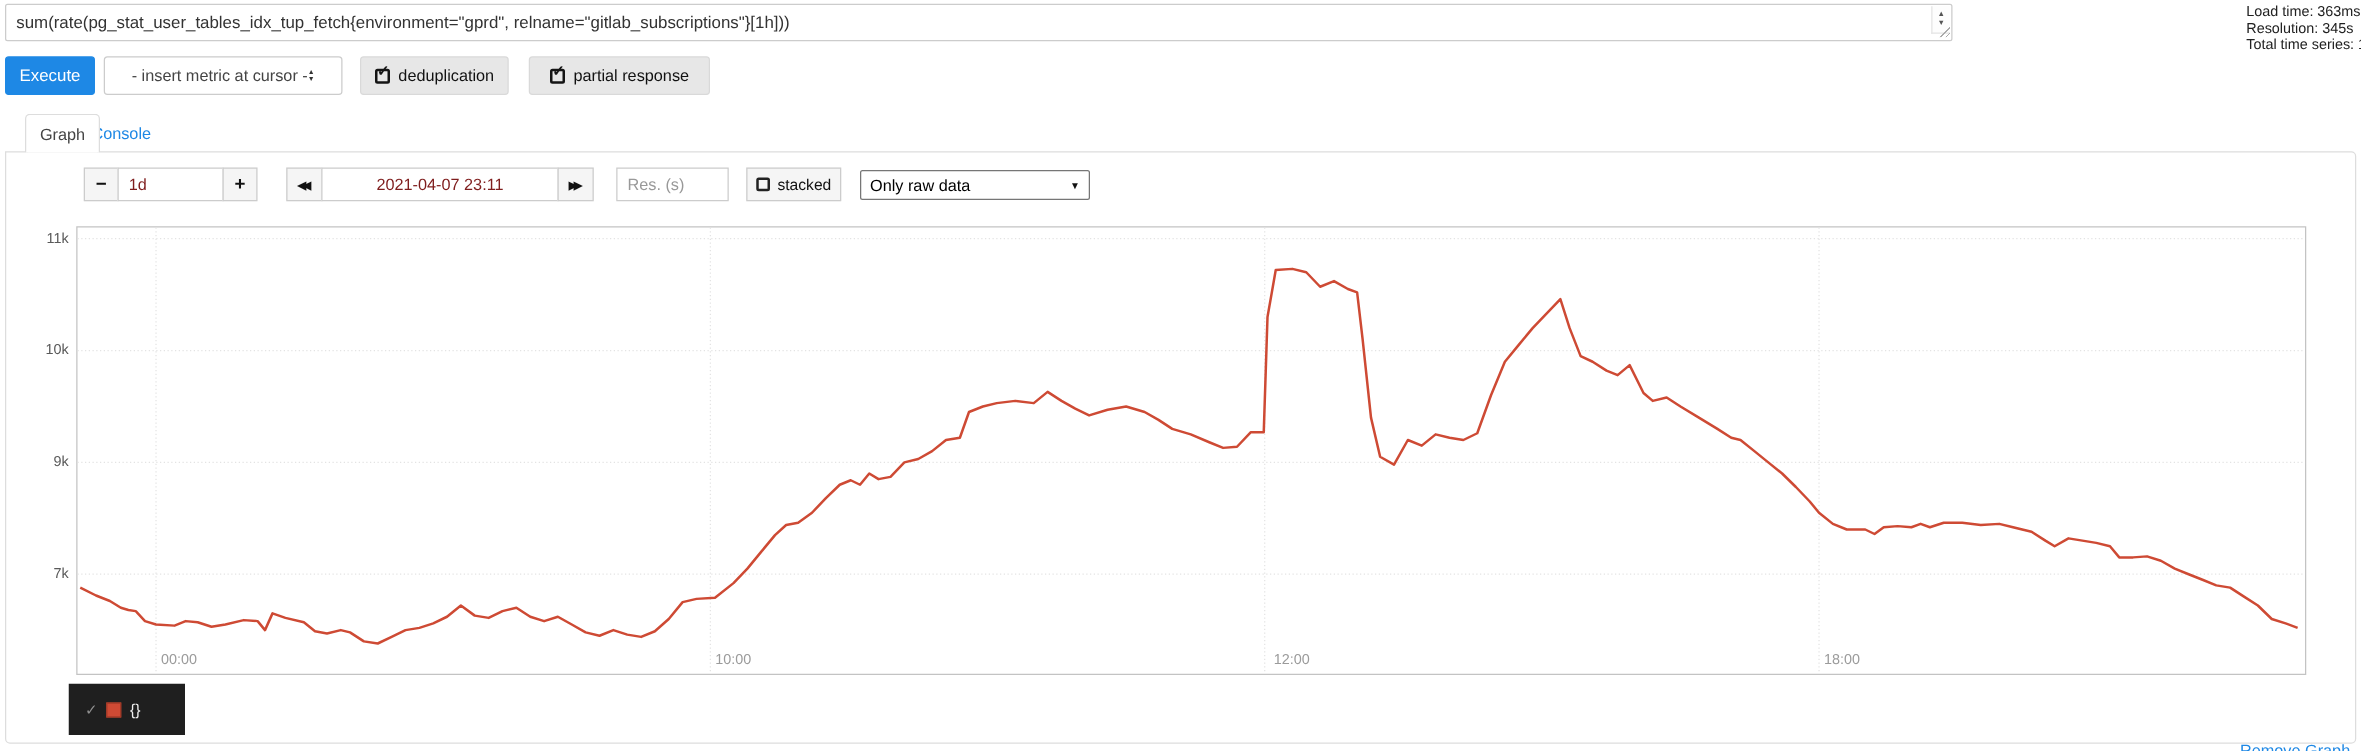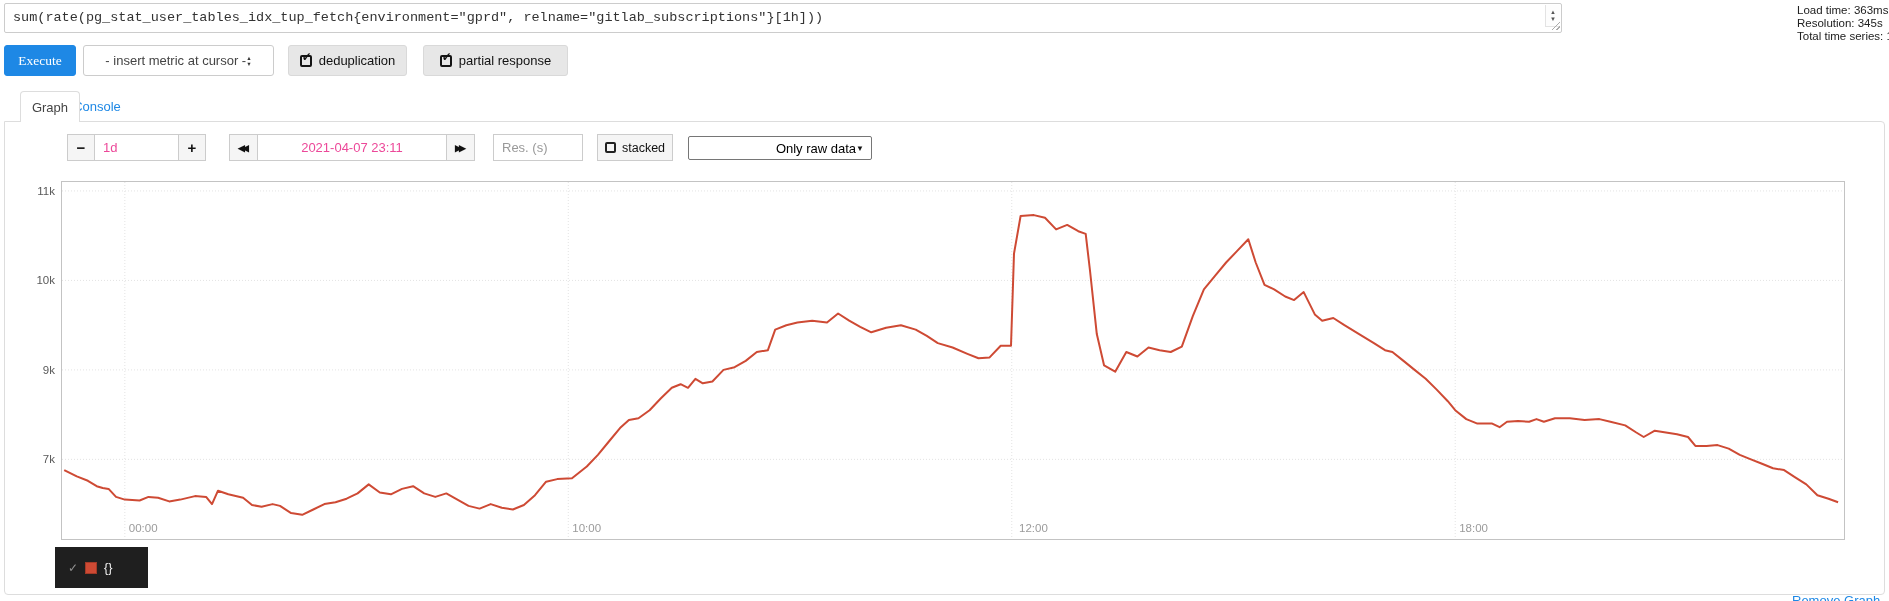--- a/index.html
+++ b/index.html
@@ -5,42 +5,42 @@
   * { box-sizing: border-box; }
   html,body { margin:0; padding:0; }
   body {
     width:1889px; height:601px; position:relative; overflow:hidden;
     background:#ffffff; font-family:"Liberation Sans", sans-serif; color:#333;
   }
   
   .query-wrap { position:absolute; left:4px; top:3px; width:1558px; height:30px; }
   .query-input {
     width:100%; height:100%; border:1px solid #ccc; border-radius:2px; resize:none;
-    font-family:Liberation Mono, monospace; font-size:13.5px; color:#333;
+    font-family:Liberation Sans, sans-serif; font-size:13.5px; color:#333;
     padding:6px 22px 4px 8px; outline:none; overflow:hidden; background:#fff;
   }
   .query-spinner {
     position:absolute; right:2px; top:2px; width:15px; height:22px;
     display:flex; flex-direction:column; align-items:center; justify-content:center;
     border-left:1px solid #e3e3e3; border-bottom:1px solid #e3e3e3; background:#fdfdfd;
     color:#555; cursor:pointer;
   }
   .query-spinner span { font-size:6px; line-height:7px; }
   .query-grip {
     position:absolute; right:2px; bottom:3px; width:9px; height:9px;
     background:repeating-linear-gradient(-45deg, transparent 0 2px, #aaa 2px 3px);
     clip-path:polygon(100% 0, 100% 100%, 0 100%); cursor:nwse-resize;
   }
   
   .stats { position:absolute; left:1797px; top:4px; font-size:11.5px; color:#212121; line-height:13px; white-space:nowrap; }
   
   .btn-execute {
     position:absolute; left:4px; top:45px; width:72px; height:31px;
     background:#1e88e5; border:1px solid #1e88e5; border-radius:3px;
-    color:#fff; font-size:13.5px; font-family:Liberation Serif, serif; cursor:pointer;
+    color:#fff; font-size:13.5px; font-family:Liberation Sans, sans-serif; cursor:pointer;
   }
   .metric-dd {
     position:absolute; left:83px; top:45px; width:191px; height:31px;
     border:1px solid #ccc; border-radius:3px; background:#fff; color:#444;
     font-size:13px; display:flex; align-items:center; justify-content:center; gap:0; cursor:pointer;
   }
   .dd-arrows { display:flex; flex-direction:column; align-items:center; color:#333; }
   .dd-arrows span { font-size:5.5px; line-height:6px; }
   .chk-btn {
     position:absolute; top:45px; height:31px; background:#e7e7e7; border:1px solid #d9d9d9;
@@ -68,33 +68,33 @@
   }
   
   .gc { position:absolute; top:134px; height:27px; font-size:13px; }
   .gc-btn {
     background:#f5f5f5; border:1px solid #ccc; color:#111; cursor:pointer;
     display:flex; align-items:center; justify-content:center; font-family:"Liberation Sans", sans-serif;
   }
   .gc-minus { left:67px;  width:28px; font-size:15px; font-weight:bold; }
   .gc-plus  { left:178px; width:28px; font-size:15px; font-weight:bold; }
   .gc-range { left:94px;  width:85px; }
-  .gc-input { border:1px solid #ccc; background:#fff; color:#ec4899; font-size:13px;
+  .gc-input { border:1px solid #ccc; background:#fff; color:#7f1d1d; font-size:13px;
               font-family:"Liberation Sans", sans-serif; padding:0 8px; outline:none; height:27px; }
   .gc-rew  { left:229px; width:29px; }
   .gc-fwd  { left:446px; width:29px; }
   .skip-glyph { font-size:9px; letter-spacing:-3px; padding-right:3px; color:#111; font-weight:bold; }
   .gc-date { left:257px; width:190px; text-align:center; }
   .gc-res  { left:493px; width:90px; }
   .gc-res::placeholder { color:#999; opacity:1; }
   .gc-stacked { left:597px; width:76px; gap:6px; font-size:12.5px; background:#f5f5f5; }
   .gc-select {
     position:absolute; left:688px; top:136px; width:184px; height:24px;
     border:1px solid #767676; border-radius:2px; background:#fff; color:#000;
-    font-size:13px; display:flex; align-items:center; justify-content:flex-end;
+    font-size:13px; display:flex; align-items:center; justify-content:space-between;
     padding:0 7px; cursor:pointer;
   }
   .gc-select .caret { font-size:8px; color:#111; }
   
   .plot { position:absolute; left:61px; top:181px; width:1784px; height:359px;
           border:1px solid #c3c3c3; background:#fff; cursor:crosshair; }
   .plot svg { position:absolute; left:0; top:0; }
   .ylab { position:absolute; left:-47px; width:40px; text-align:right;
           font-size:11.5px; color:#595959; line-height:14px; }
   .xlab { position:absolute; font-size:11.5px; color:#9b9b9b; }

